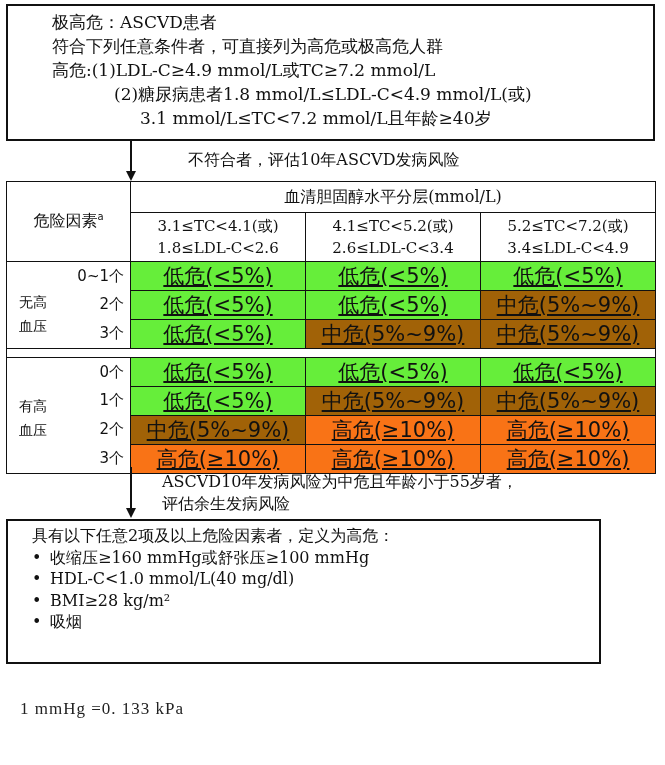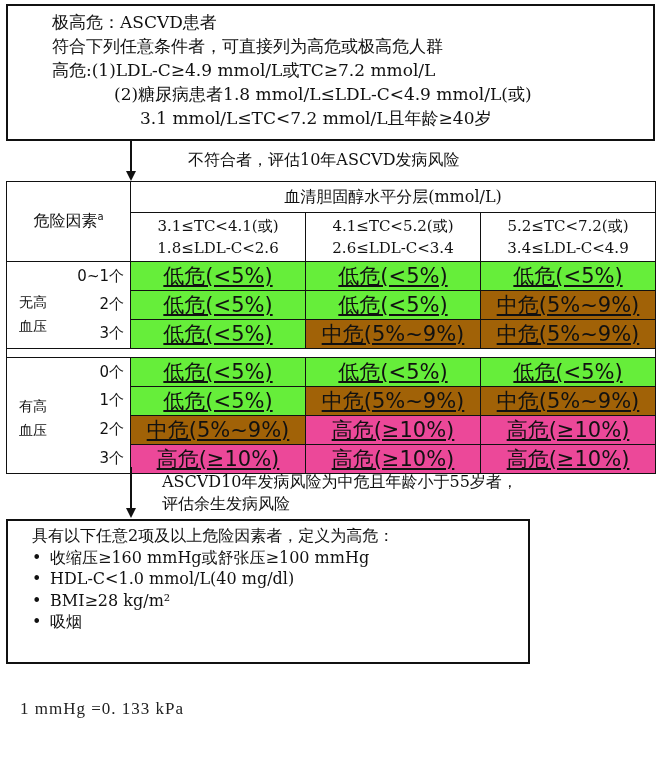--- a/index.html
+++ b/index.html
@@ -10,29 +10,29 @@
   #top-box .l3 { padding-left:0; }
   #top-box .l4 { padding-left:62px; }
   #top-box .l5 { padding-left:88px; }
   .vline { position:absolute; width:1.5px; background:#111; }
   .arrowhead { position:absolute; width:0; height:0; border-left:5px solid transparent; border-right:5px solid transparent; border-top:10px solid #111; }
   .flowtext { position:absolute; font-size:16px; line-height:22px; }
   #grid-table { position:absolute; left:6px; top:181px; width:649px; border-collapse:collapse; table-layout:fixed; font-size:16px; }
   #grid-table td { border:1.5px solid #111; padding:0; height:28px; text-align:center; vertical-align:middle; }
   .c-green { background:#66ee3a; }
   .c-orange { background:#a16207;margin-top:14px; }
-  .c-red { background:#ec4899; }
+  .c-red { background:#f97316; }
   .cell-text { font-family:"DejaVu Sans", sans-serif; font-size:21px;text-decoration:underline; }
   .sep td { height:8px !important; border-left:1.5px solid #111; border-right:1.5px solid #111; background:#fff; }
   .factor-head { font-family:"DejaVu Sans", sans-serif; font-size:16px; }
   .col-head { font-size:15px; line-height:22px; font-family:"DejaVu Serif", serif; }
   .rowlabel-cell { text-align:left !important; position:relative; }
   .group-label { position:absolute; left:12px; font-size:14px; line-height:24px; font-family:"DejaVu Sans", sans-serif; }
   .count { display:block; text-align:right; padding-right:6px; font-size:15px; font-family:"DejaVu Sans", sans-serif; }
-  #bottom-box { left:6px; top:519px; width:524px; height:145px; font-size:16px; line-height:21.5px; padding:4px 0 0 24px; }
+  #bottom-box { left:6px; top:519px; width:595px; height:145px; font-size:16px; line-height:21.5px; padding:4px 0 0 24px; }
   .bullet { padding-left:0; }
   .bullet .dot { display:inline-block; width:18px; }
   #notes { position:absolute; left:20px; top:693px; font-family:"Liberation Serif", serif; font-size:17px; color:#222; line-height:32px; letter-spacing:1px; }
   sup { font-size:10px; }
 </style>
 </head>
 <body>
 
 <div id="top-box" class="box">
   <div>极高危：ASCVD患者</div>

